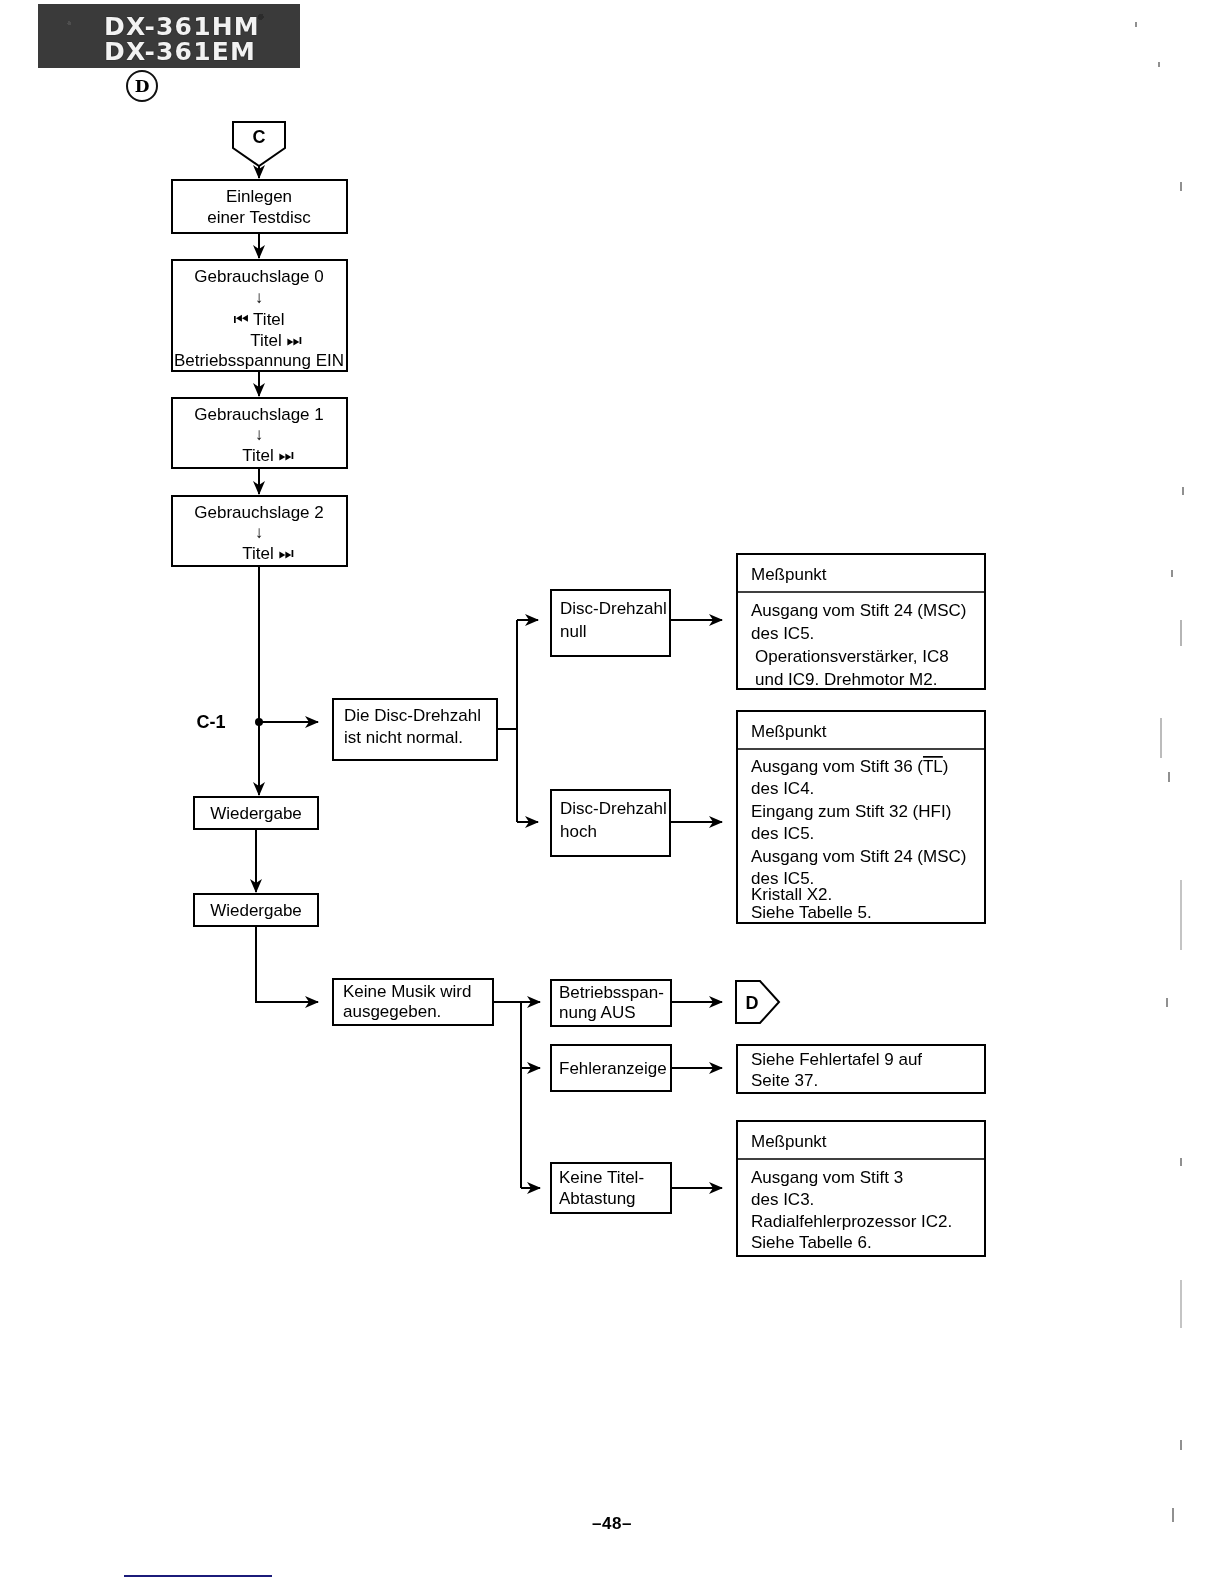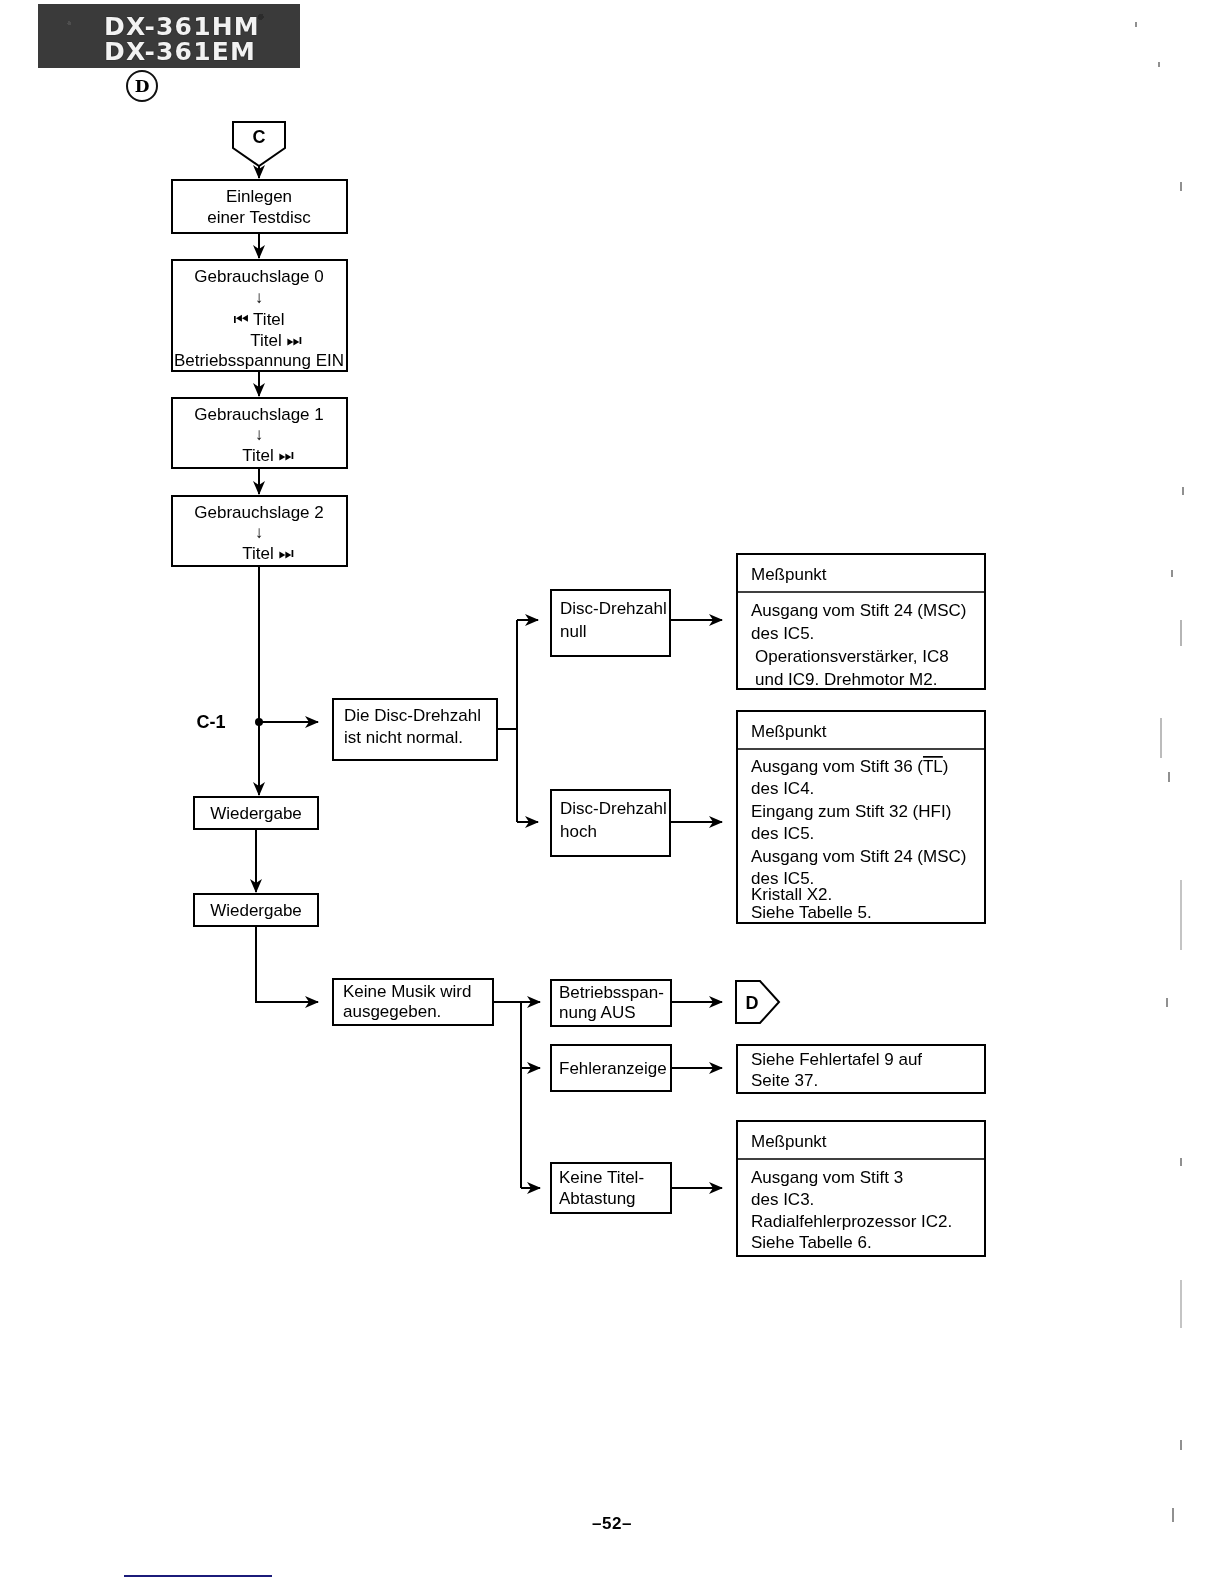--- a/index.html
+++ b/index.html
@@ -206,15 +206,15 @@
 
     <rect class="bx" x="737" y="1121" width="248" height="135"></rect>
     <line class="div" x1="737" y1="1159" x2="985" y2="1159"></line>
     <text class="t" x="751" y="1147">Meßpunkt</text>
     <text class="t" x="751" y="1183">Ausgang vom Stift 3</text>
     <text class="t" x="751" y="1205">des IC3.</text>
     <text class="t" x="751" y="1227">Radialfehlerprozessor IC2.</text>
     <text class="t" x="751" y="1248">Siehe Tabelle 6.</text>
   </svg>
 
-  <div class="page-number">–52–</div>
+  <div class="page-number">–48–</div>
   <div class="bottom-rule"></div>
 </div>
 
 </body></html>

